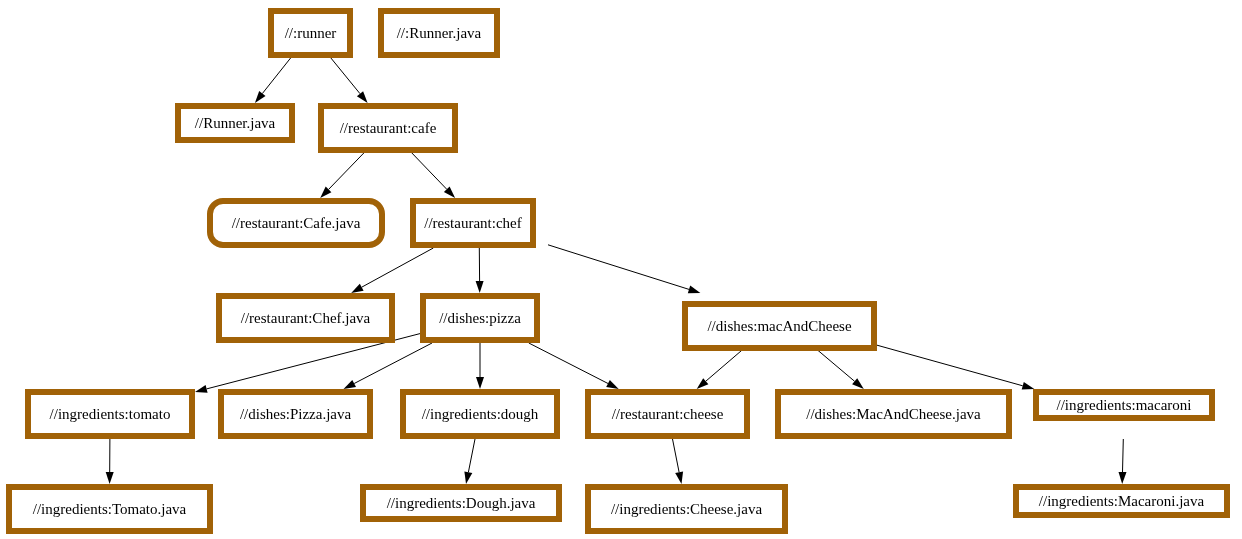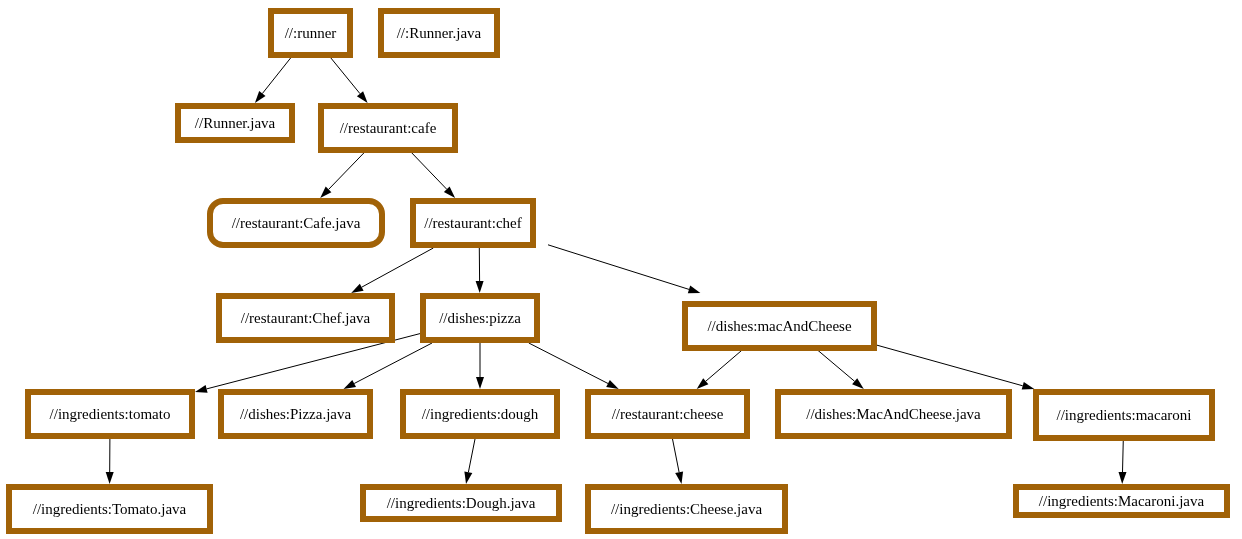--- a/index.html
+++ b/index.html
@@ -86,18 +86,18 @@
     <div class="node" style="left: 207px; top: 198px; width: 178px; height: 50px; border-radius: 16px;">//restaurant:Cafe.java</div>
     <div class="node" style="left: 410px; top: 198px; width: 126px; height: 50px;">//restaurant:chef</div>
     <div class="node" style="left: 216px; top: 293px; width: 179px; height: 50px;">//restaurant:Chef.java</div>
     <div class="node" style="left: 420px; top: 293px; width: 120px; height: 50px;">//dishes:pizza</div>
     <div class="node" style="left: 682px; top: 293px; width: 195px; height: 50px; margin-top: 8px;">//dishes:macAndCheese</div>
     <div class="node" style="left: 25px; top: 389px; width: 170px; height: 50px;">//ingredients:tomato</div>
     <div class="node" style="left: 218px; top: 389px; width: 155px; height: 50px;">//dishes:Pizza.java</div>
     <div class="node" style="left: 400px; top: 389px; width: 160px; height: 50px;">//ingredients:dough</div>
     <div class="node" style="left: 585px; top: 389px; width: 165px; height: 50px;">//restaurant:cheese</div>
     <div class="node" style="left: 775px; top: 389px; width: 237px; height: 50px;">//dishes:MacAndCheese.java</div>
-    <div class="node" style="left: 1033px; top: 389px; width: 182px; height: 52px;">//ingredients:macaroni</div>
+    <div class="node" style="left: 1033px; top: 389px; width: 182px; height: 32px;">//ingredients:macaroni</div>
     <div class="node" style="left: 6px; top: 484px; width: 207px; height: 50px;">//ingredients:Tomato.java</div>
     <div class="node" style="left: 360px; top: 484px; width: 202px; height: 38px;">//ingredients:Dough.java</div>
     <div class="node" style="left: 585px; top: 484px; width: 203px; height: 50px;">//ingredients:Cheese.java</div>
     <div class="node" style="left: 1013px; top: 484px; width: 217px; height: 34px;">//ingredients:Macaroni.java</div>
   </div>
 
 </body></html>

